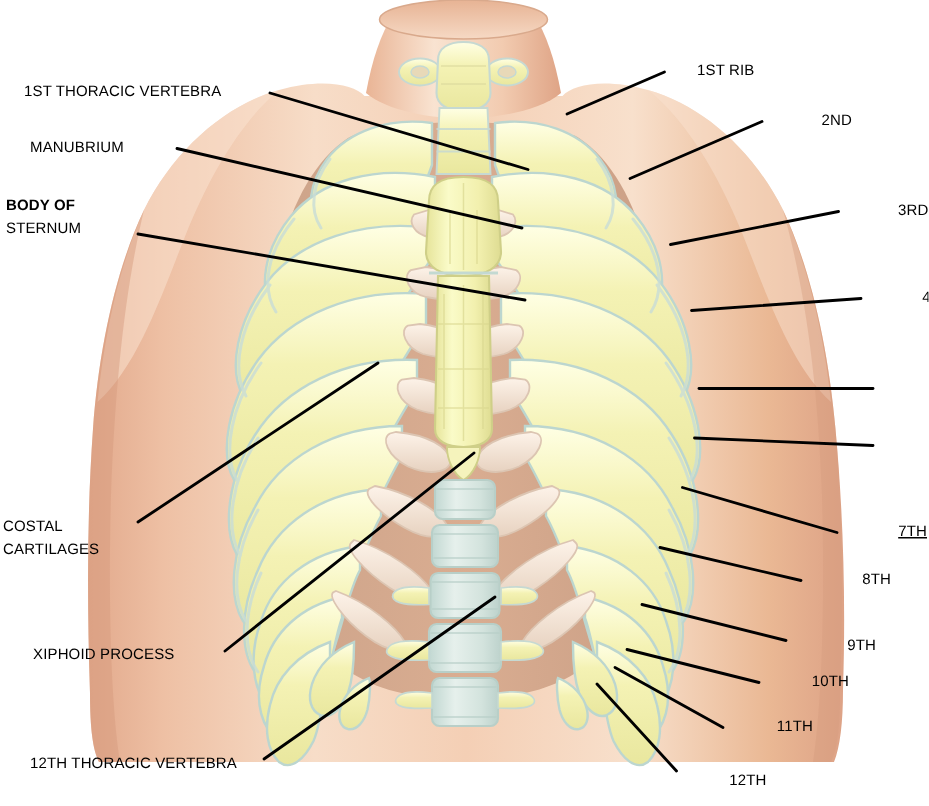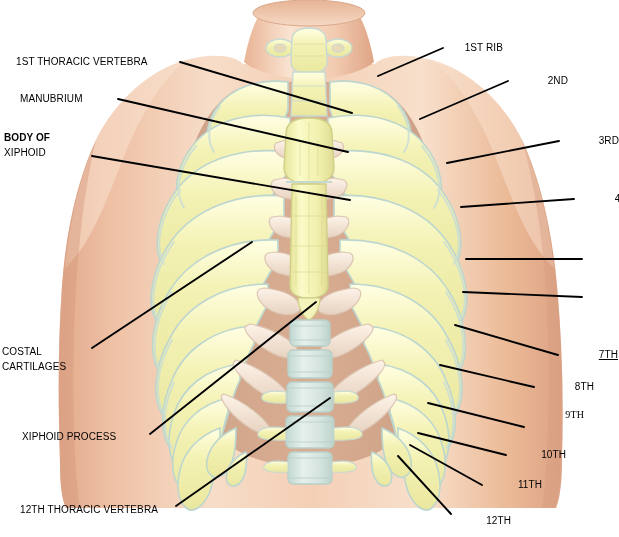--- a/index.html
+++ b/index.html
@@ -307,34 +307,34 @@
         <line x1="506" y1="455" x2="418" y2="433"></line>
         <line x1="482" y1="485" x2="410" y2="445"></line>
         <line x1="451" y1="514" x2="398" y2="456"></line>
       </g>
   </svg>
 
   <div id="labels-left">
       <div class="lbl" style="left: 16px; top: 55px;">1ST THORACIC VERTEBRA</div>
       <div class="lbl" style="left: 20px; top: 92px;">MANUBRIUM</div>
       <div class="lbl" style="left: 4px; top: 131px; font-weight: bold;">BODY OF</div>
-      <div class="lbl" style="left: 4px; top: 146px;">XIPHOID</div>
+      <div class="lbl" style="left: 4px; top: 146px;">STERNUM</div>
       <div class="lbl" style="left: 2px; top: 345px;">COSTAL</div>
       <div class="lbl" style="left: 2px; top: 360px;">CARTILAGES</div>
       <div class="lbl" style="left: 22px; top: 430px;">XIPHOID PROCESS</div>
       <div class="lbl" style="left: 0px; top: 503px; padding-left: 20px;">12TH THORACIC VERTEBRA</div>
     </div>
   <div id="labels-right">
       <div class="lbl r" style="right: 116px; left: auto; width: 56px; top: 41px;">1ST RIB</div>
       <div class="lbl r" style="right: 51px; left: auto; width: 56px; top: 74px;">2ND</div>
       <div class="lbl r" style="right: 0px; left: auto; width: 56px; top: 134px;">3RD</div>
       <div class="lbl r" style="right: -15px; left: auto; width: 56px; top: 192px;">4TH</div>
       <div class="lbl r" style="right: -23px; left: auto; width: 56px; top: 252px;">5TH</div>
       <div class="lbl r" style="right: -23px; left: auto; width: 56px; top: 290px;">6TH</div>
       <div class="lbl r" style="right: 1px; left: auto; width: 56px; top: 348px; text-decoration: underline;">7TH</div>
       <div class="lbl r" style="right: 25px; left: auto; width: 56px; top: 380px;">8TH</div>
-      <div class="lbl r" style="right: 35px; left: auto; width: 56px; top: 408px; font-family: Liberation Serif, serif;">9TH</div>
+      <div class="lbl r" style="right: 35px; left: auto; width: 56px; top: 424px;">9TH</div>
       <div class="lbl r" style="right: 53px; left: auto; width: 56px; top: 448px;">10TH</div>
       <div class="lbl r" style="right: 77px; left: auto; width: 56px; top: 478px;">11TH</div>
       <div class="lbl r" style="right: 108px; left: auto; width: 56px; top: 514px;">12TH</div>
     </div>
 
 </div>
 
 </body></html>

